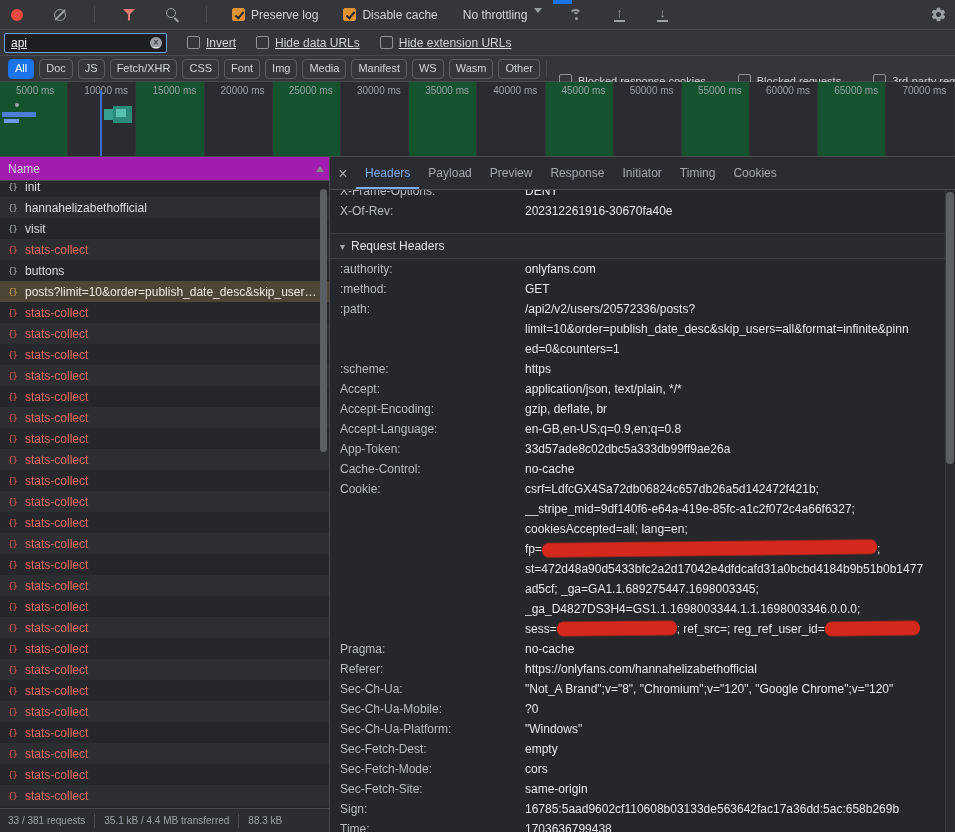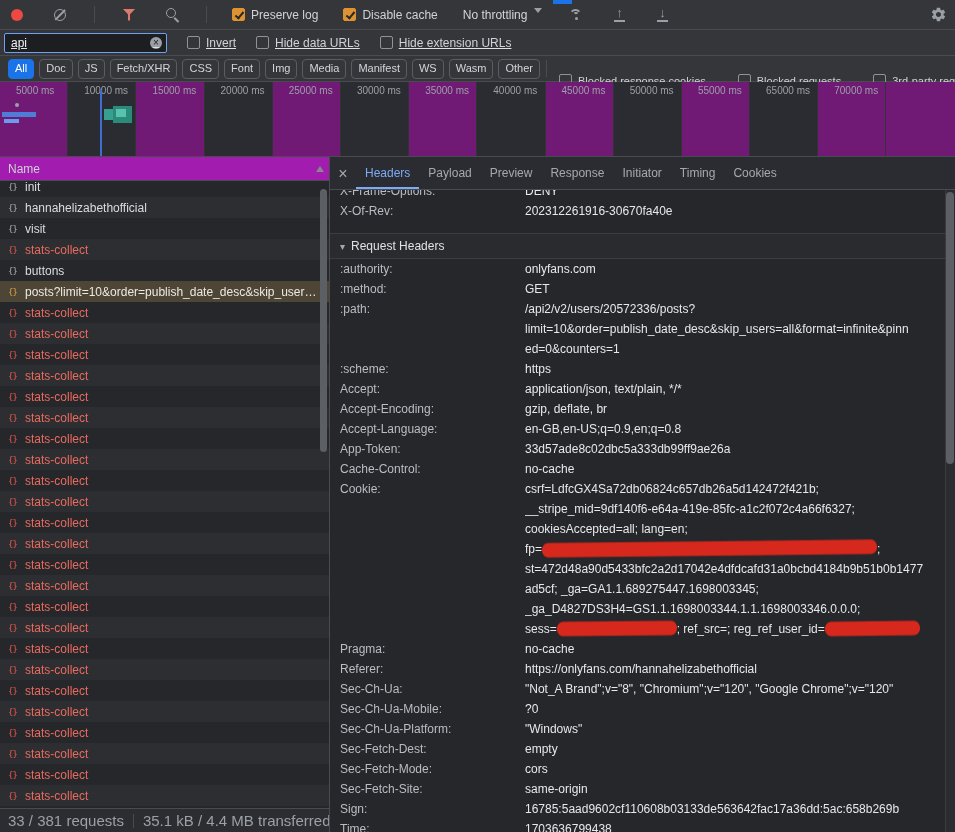--- a/index.html
+++ b/index.html
@@ -60,21 +60,21 @@
   .clear-sm { width:12px; height:12px; border-radius:50%; background:#9aa0a6; color:#1d1e22;
               font-size:10px; line-height:12px; text-align:center; flex:none; }
 
   
   .chips { display:flex; align-items:center; gap:5px; }
   .chip { padding:2.5px 6px; border:1px solid #5a5d61; border-radius:4px; color:#d2d5d9; line-height:13px; white-space:nowrap; }
   .chip.sel { background:#1a73e8; border-color:#1a73e8; color:#fff; }
   .row3cbs { display:flex; align-items:center; gap:32px; margin-left:6px;margin-top:24px; }
 
   
-  .timeline { position:absolute; top:82px; left:0; right:0; height:75px; background:#701a75;
+  .timeline { position:absolute; top:82px; left:0; right:0; height:75px; background:#14532d;
               border-bottom:1px solid #494b4f; display:flex; overflow:hidden; }
   .tl-cell { flex:0 0 68.2px; border-right:1px solid #323337; padding:3px 0 0 16px;
              color:#9aa0a6; font-size:10px; white-space:nowrap; }
   .tl-cell:nth-child(even) { background:#2b2c31; }
   .tl-bars { position:absolute; inset:0; pointer-events:none; }
   .bar { position:absolute; }
 
   
   .main { position:absolute; top:157px; left:0; right:0; bottom:0; }
   .left { position:absolute; left:0; top:0; bottom:0; width:330px; border-right:1px solid #494b4f; background:#26272b; }
@@ -93,21 +93,21 @@
                  font-size:9px; letter-spacing:-1px; color:#a8adb3; }
   .rrow.error { color:#ea6a5e; }
   .rrow.error .ricon { color:#e4594b; }
   .rrow.selected { background:#4d4636 !important; color:#ece9df; }
   .rrow.selected .ricon { color:#d9a14a; }
 
   .lsb-thumb { position:absolute; right:2px; top:32px; width:7px; height:263px; background:#5c5f63; border-radius:4px; }
 
   .status-bar { position:absolute; left:0; right:0; bottom:0; height:24px; background:#2c2d31;
                 border-top:1px solid #494b4f; display:flex; align-items:center; gap:9px; padding:0 8px;
-                color:#9aa0a6; font-size:15px; white-space:nowrap; overflow:hidden; }
+                color:#9aa0a6; font-size:10px; white-space:nowrap; overflow:hidden; }
   .sb-sep { width:1px; height:14px; background:#494b4f; flex:none; }
 
   
   .tabs { position:relative; height:33px; background:#2b2c31; border-bottom:1px solid #494b4f;
           display:flex; align-items:center; }
   .close-x { width:26px; text-align:center; color:#a5a9ae; font-size:16px; line-height:33px; flex:none; }
   .tab { padding:0 9px; line-height:31px; color:#a5a9ae; white-space:nowrap; }
   .tab.sel { color:#7babf7; box-shadow:inset 0 -2px 0 #7babf7;text-align:center; }
 
   .dcontent { position:absolute; top:33px; left:0; right:0; bottom:0; overflow:hidden; }
@@ -235,20 +235,21 @@
       <div class="tl-cell">10000 ms</div>
       <div class="tl-cell">15000 ms</div>
       <div class="tl-cell">20000 ms</div>
       <div class="tl-cell">25000 ms</div>
       <div class="tl-cell">30000 ms</div>
       <div class="tl-cell">35000 ms</div>
       <div class="tl-cell">40000 ms</div>
       <div class="tl-cell">45000 ms</div>
       <div class="tl-cell">50000 ms</div>
       <div class="tl-cell">55000 ms</div>
+      <div class="tl-cell">60000 ms</div>
       <div class="tl-cell">65000 ms</div>
       <div class="tl-cell">70000 ms</div>
       <div class="tl-bars">
       <span class="bar" style="left:2px;top:30px;width:34px;height:5px;background:#4d7dd6;"></span>
       <span class="bar" style="left:4px;top:37px;width:15px;height:4px;background:#6b9af0;"></span>
       <span class="bar" style="left:15px;top:21px;width:4px;height:4px;border-radius:50%;background:#9aa0a6;"></span>
       <span class="bar" style="left:100px;top:8px;bottom:0;width:2px;background:#3d6ed0;"></span>
       <span class="bar" style="left:104px;top:27px;width:9px;height:11px;background:#35a08f;"></span>
       <span class="bar" style="left:113px;top:24px;width:19px;height:17px;background:#2b8b7b;"></span>
       <span class="bar" style="left:116px;top:27px;width:10px;height:8px;background:#59c2ae;"></span>

